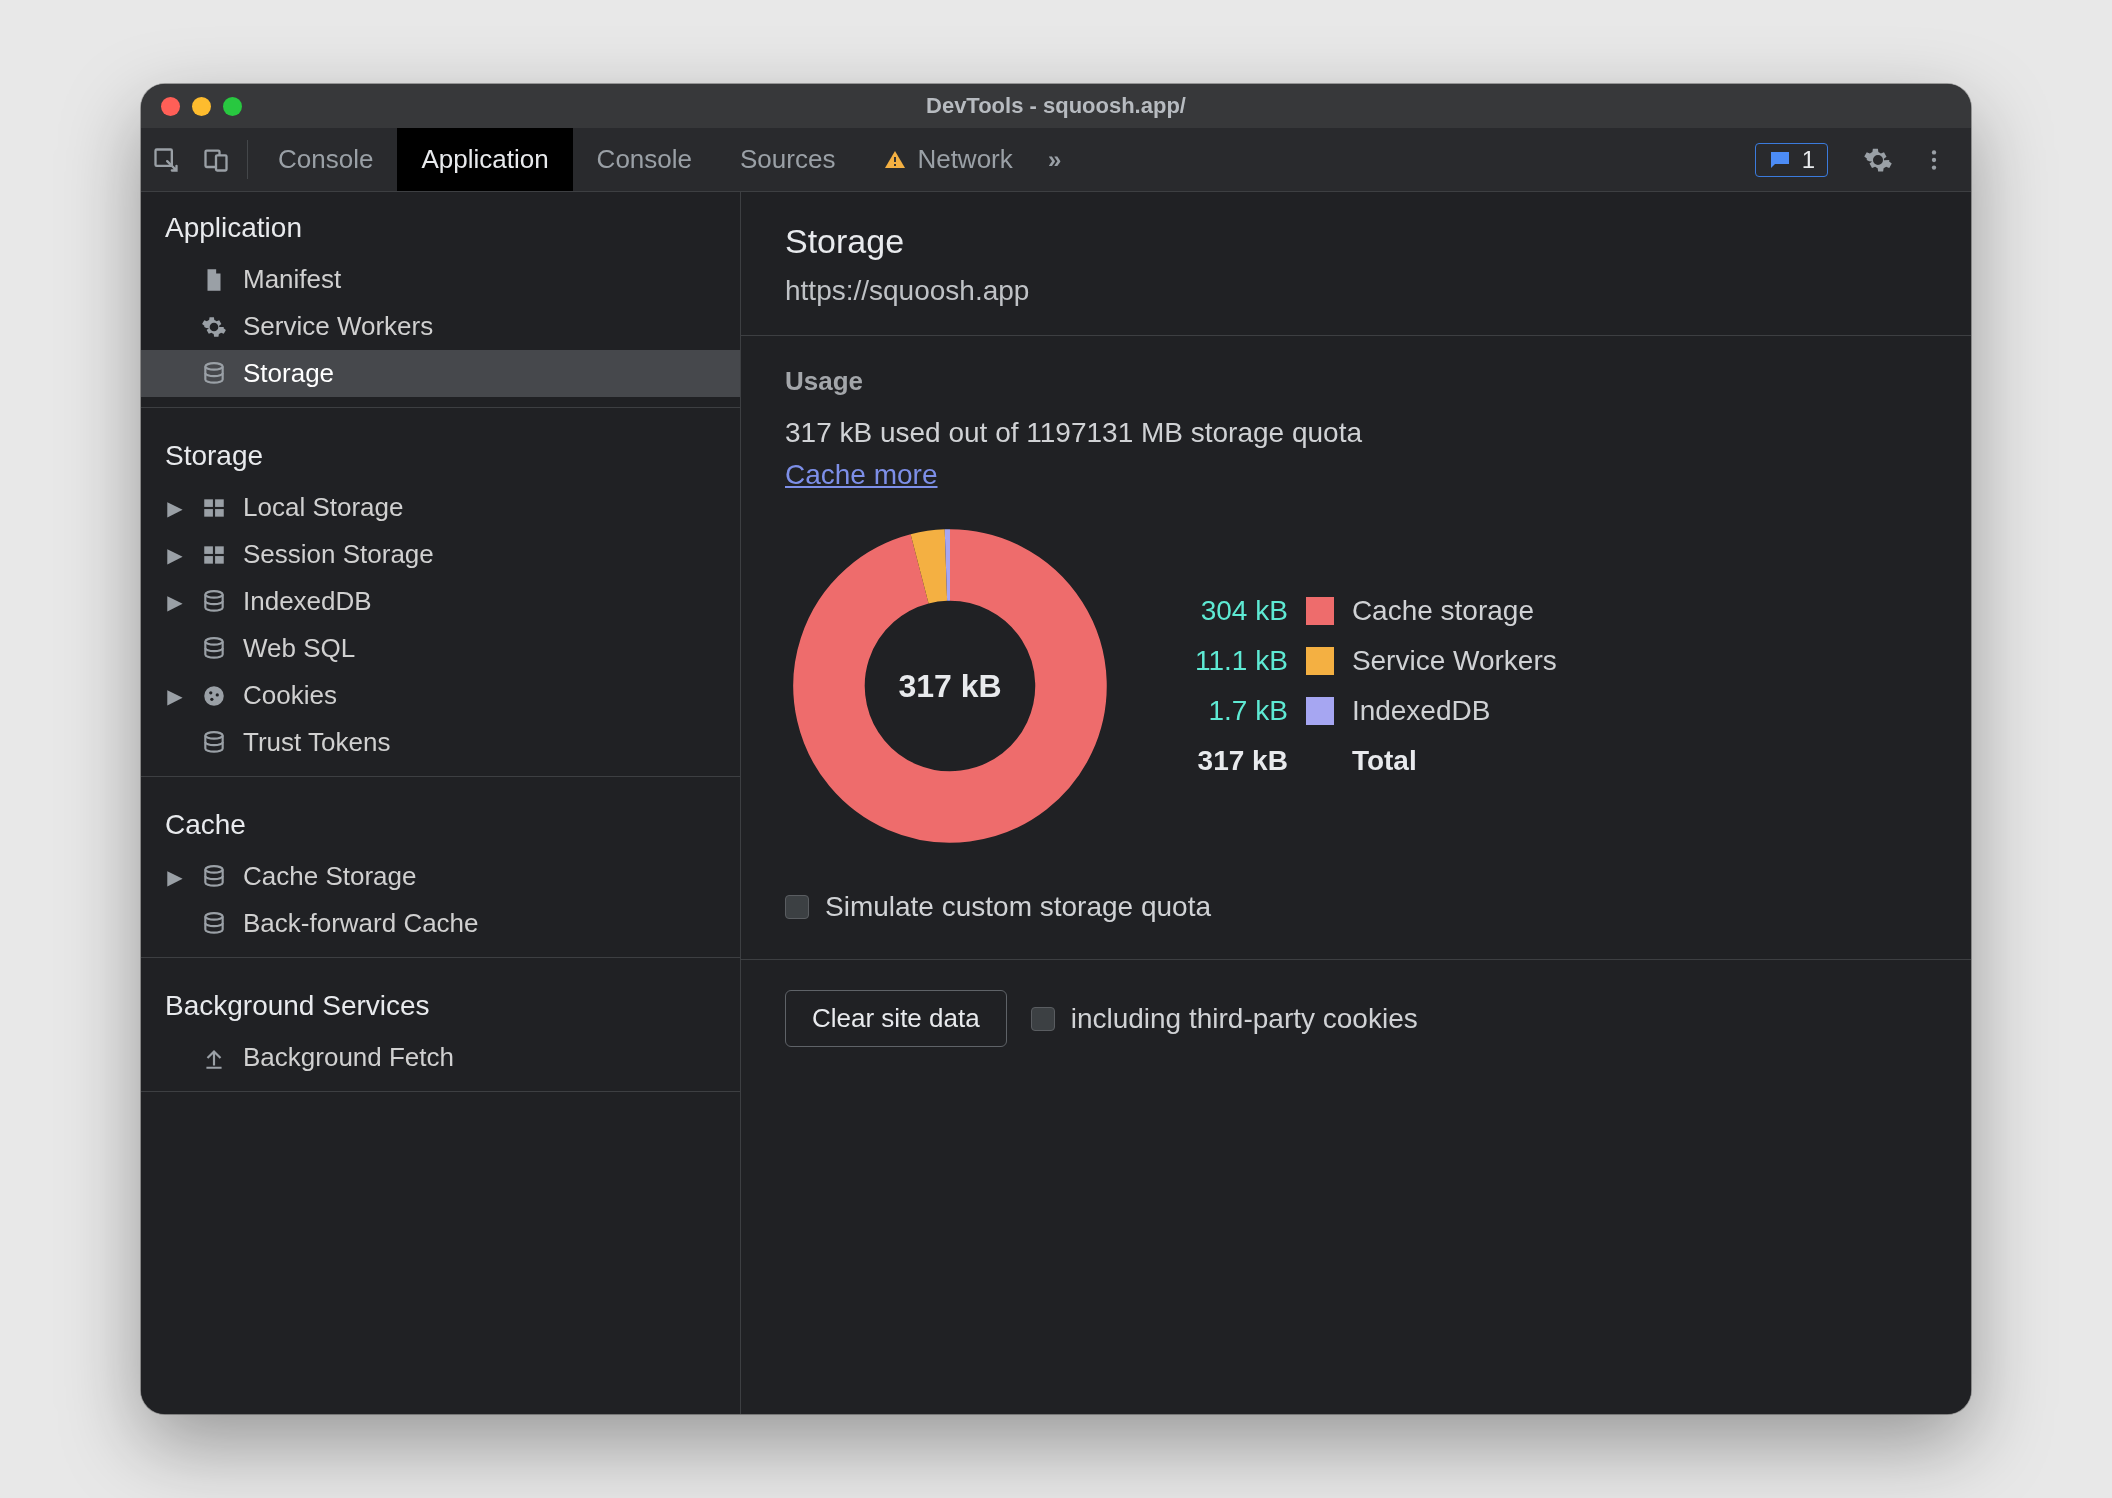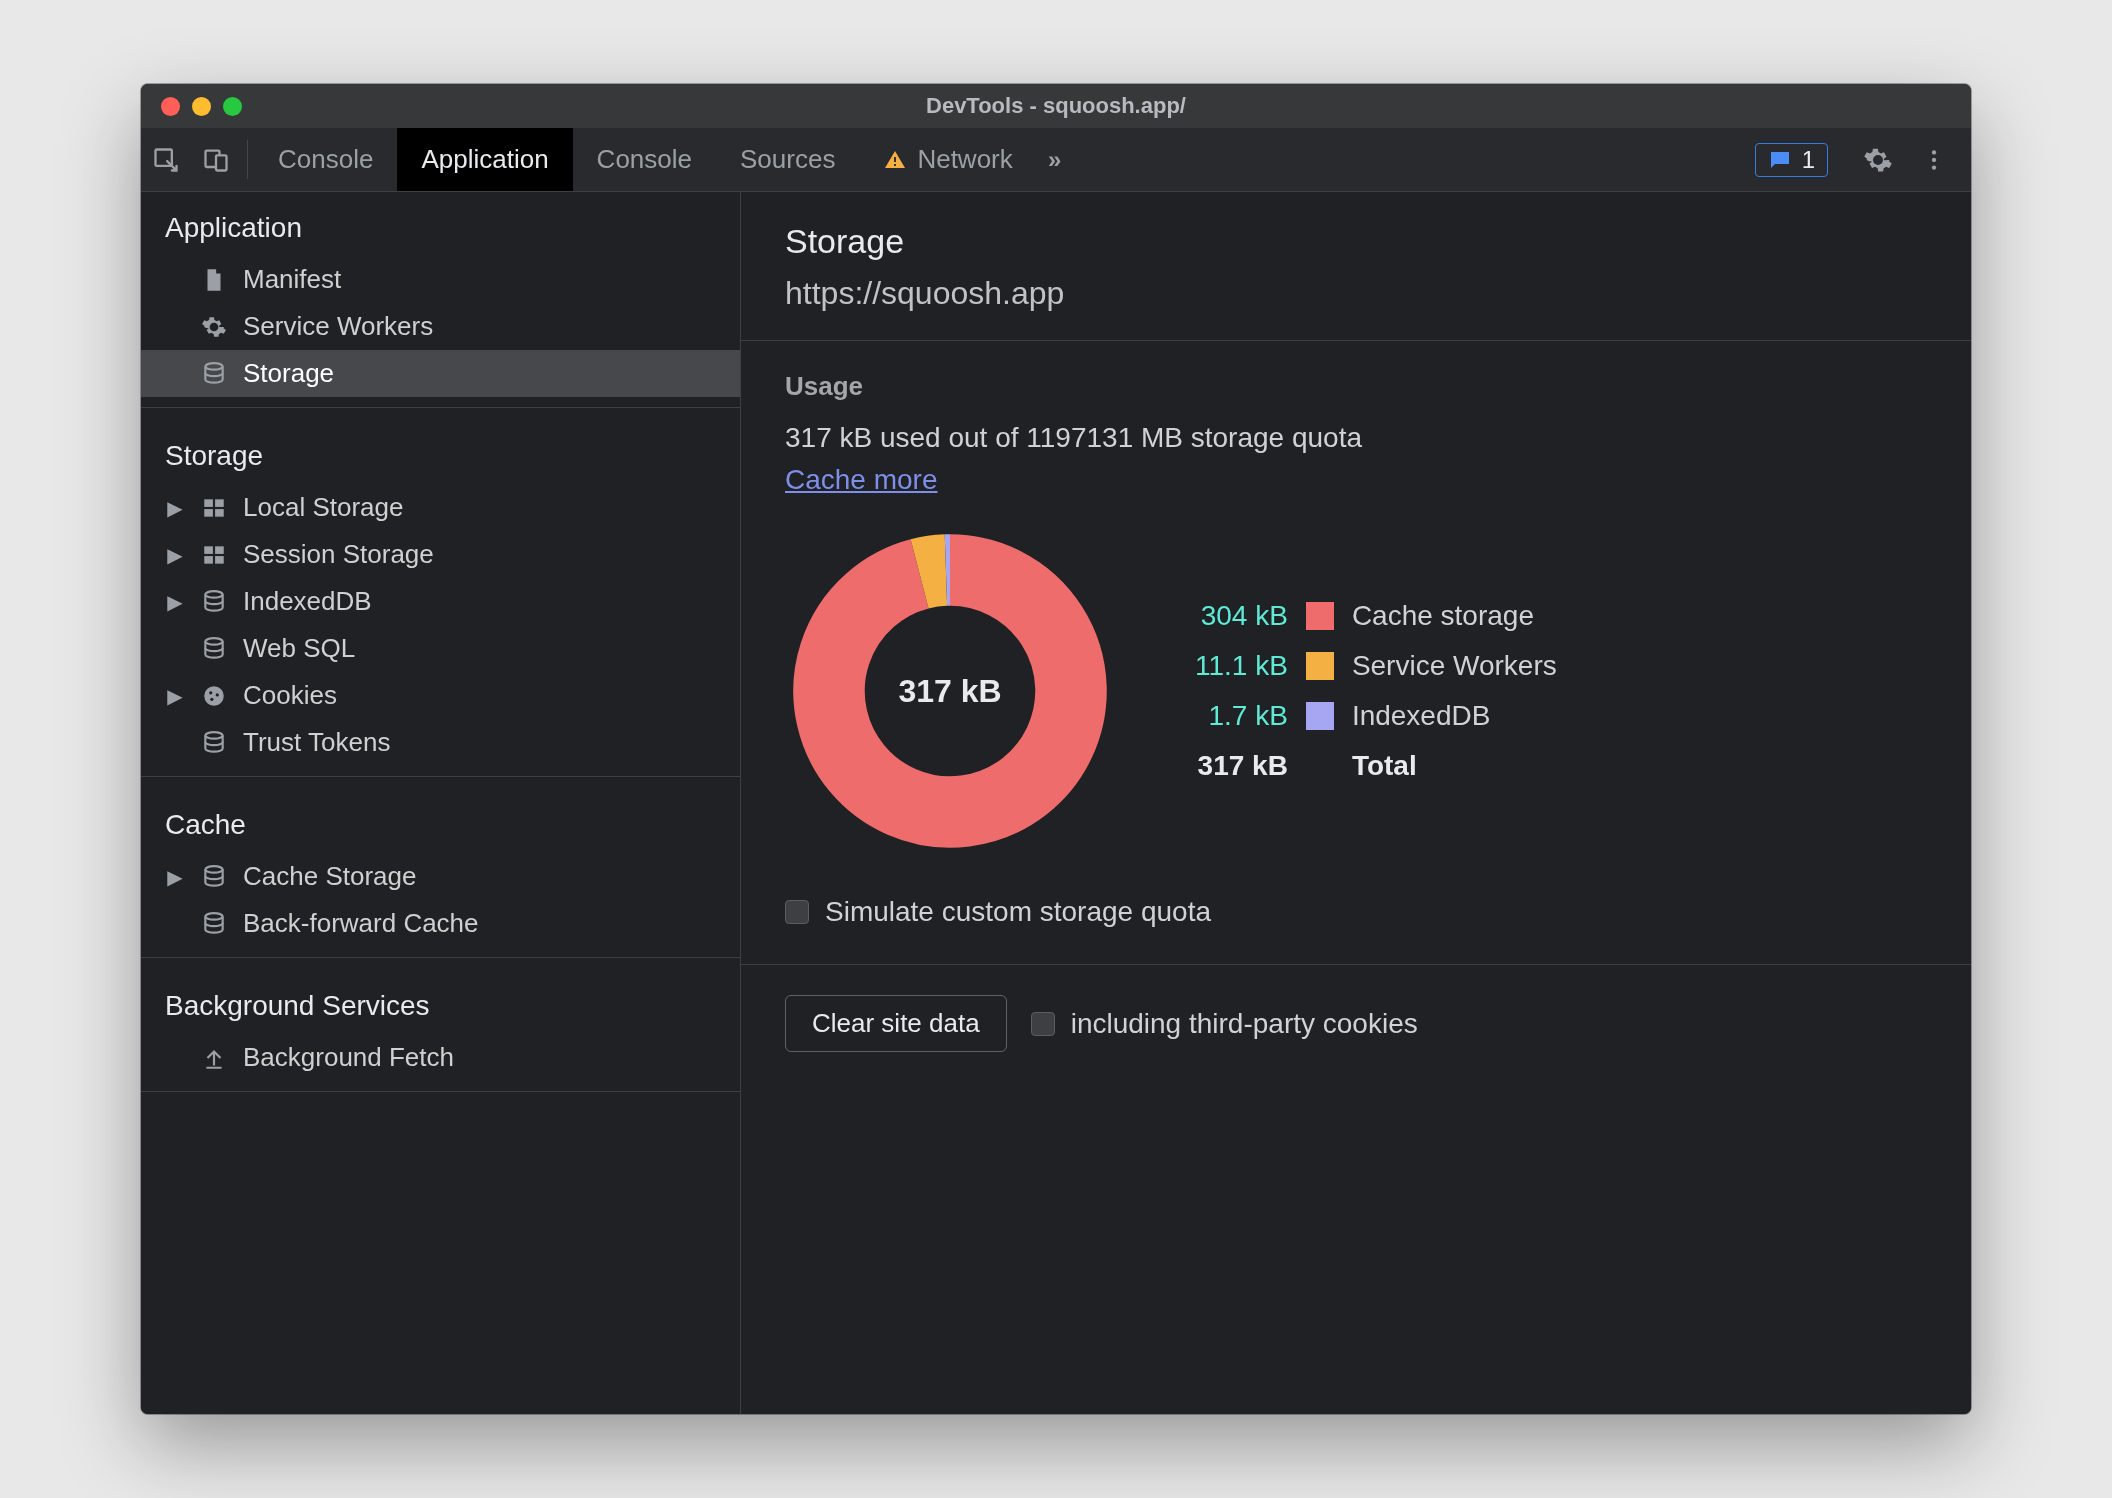--- a/index.html
+++ b/index.html
@@ -11,21 +11,21 @@
     background: #e8e8e8;
     font-family: -apple-system, BlinkMacSystemFont, "Helvetica Neue", Arial, sans-serif;
     display: flex;
     align-items: center;
     justify-content: center;
   }
   .window {
     width: 1830px;
     height: 1330px;
     background: #1d2023;
-    border-radius: 7px;
+    border-radius: 24px;
     box-shadow: 0 30px 80px rgba(0,0,0,0.35), 0 0 0 1px rgba(0,0,0,0.3);
     overflow: hidden;
     display: flex;
     flex-direction: column;
   }
   .titlebar {
     height: 44px;
     background: #37383a;
     display: flex;
     align-items: center;
@@ -131,21 +131,21 @@
   .side-item.selected .iconwrap { color: #c7c9cc; }
   .side-divider { height: 1px; background: #3d3f42; margin: 10px 0; }
   .main {
     flex: 1;
     background: #202124;
     overflow-y: auto;
     color: #e8eaed;
   }
   .mhead { padding: 30px 44px 28px 44px; }
   .mhead h1 { margin: 0 0 14px 0; font-size: 34px; font-weight: 400; color: #e8eaed; }
-  .mhead .origin { font-size: 32px; color: #bfc2c6; }
+  .mhead .origin { font-size: 28px; color: #bfc2c6; }
   .msec { border-top: 1px solid #3d3f42; padding: 30px 44px 36px 44px; }
   .msec h2 { margin: 0 0 20px 0; font-size: 26px; font-weight: 700; color: #a3a6aa; }
   .usage-line { font-size: 28px; color: #d0d2d5; margin-bottom: 10px; }
   .learn-link { color: #7d8fe8; font-size: 28px; text-decoration: underline; }
   .chart-row { display: flex; align-items: center; gap: 80px; margin-top: 30px; }
   .donut-wrap { position: relative; width: 330px; height: 330px; }
   .donut-wrap svg { width: 100%; height: 100%; transform: rotate(-90deg); }
   .donut-center {
     position: absolute; inset: 0;
     display: flex; align-items: center; justify-content: center;

